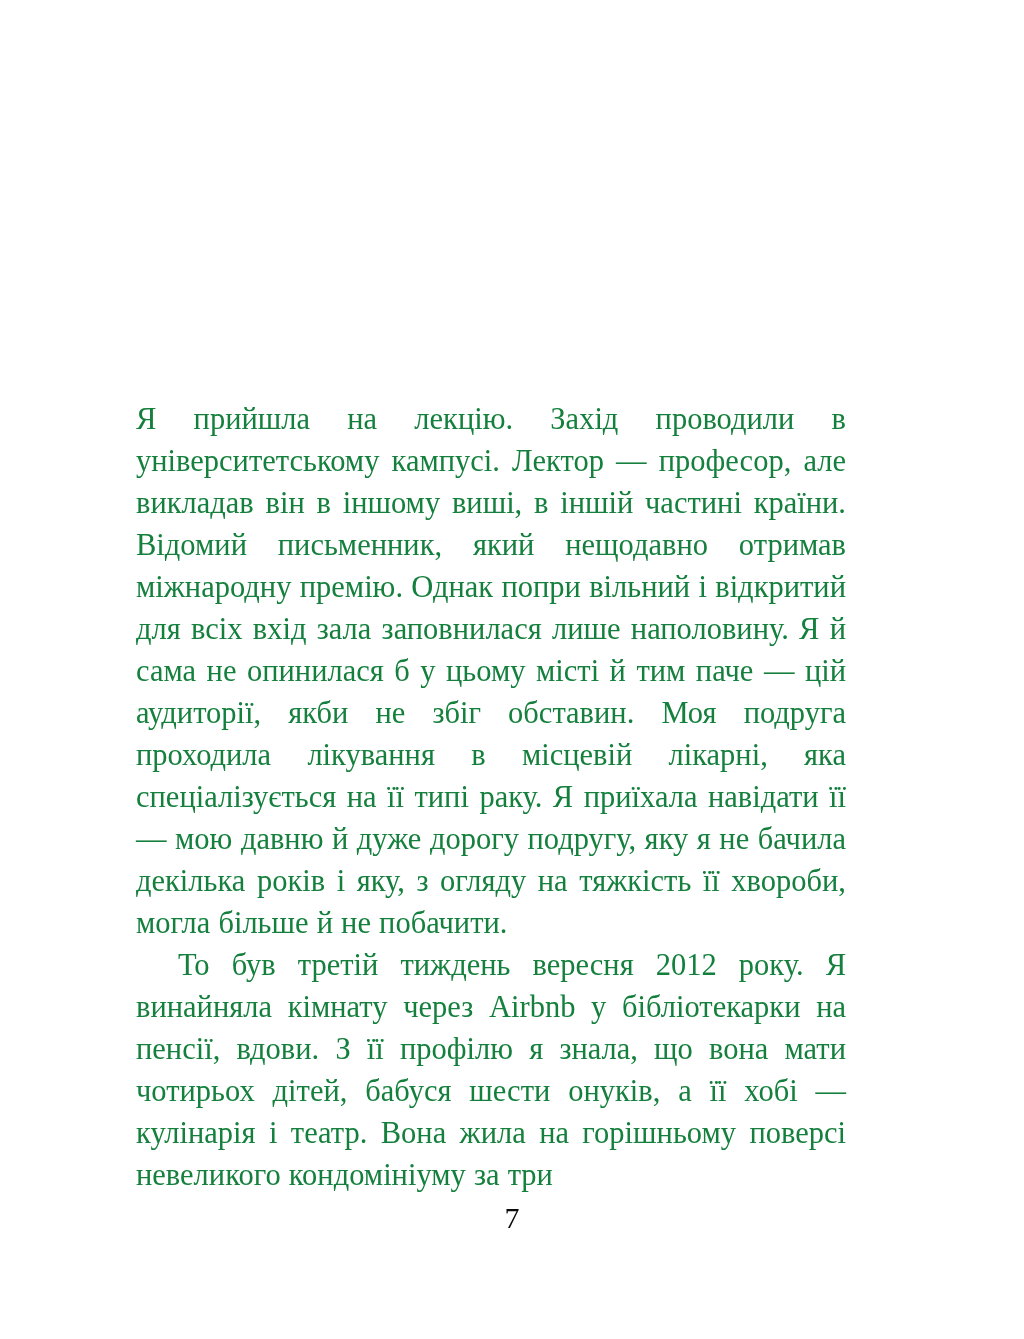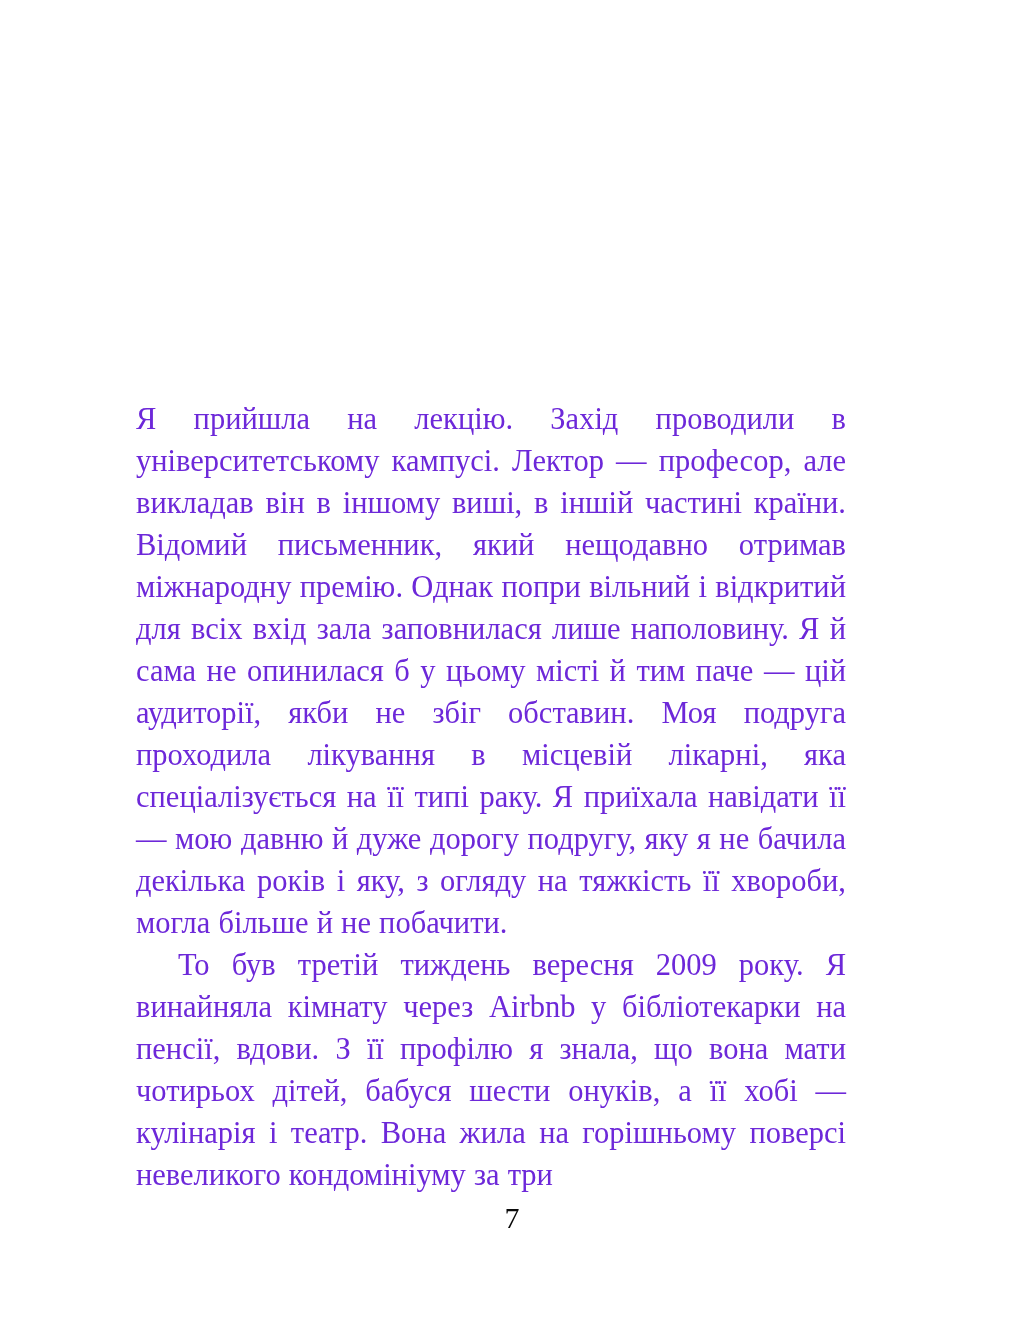--- a/index.html
+++ b/index.html
@@ -24,21 +24,21 @@
     left: 136px;
     top: 398px;
     width: 710px;
   }
   .para {
     margin: 0;
     font-size: 30.5px;
     line-height: 42px;
     text-align: justify;
     text-justify: inter-word;
-    color: #6d28d9;
+    color: #15803d;
     letter-spacing: 0px;
     word-spacing: 0.5px;
     hyphens: manual;
     -webkit-hyphens: manual;
   }
   .para + .para {
     text-indent: 42px;
   }
   .page-number {
     position: absolute;
@@ -52,18 +52,18 @@
     font-family: "Liberation Serif", "DejaVu Serif", serif;
   }
 </style>
 </head>
 <body>
 
 <div class="page">
 
   <div class="text-block">
     <p class="para">Я прийшла на лекцію. Захід проводили в університетському кампусі. Лектор — професор, але викладав він в іншому виші, в іншій частині країни. Відомий письменник, який нещодавно отримав міжнародну премію. Однак попри вільний і відкритий для всіх вхід зала заповнилася лише наполовину. Я й сама не опинилася б у цьому місті й тим паче — цій аудиторії, якби не збіг обставин. Моя подруга проходила лікування в місцевій лікарні, яка спеціалізується на її типі раку. Я приїхала навідати її — мою давню й дуже дорогу подругу, яку я не бачила декілька років і яку, з огляду на тяжкість її хвороби, могла більше й не побачити.</p>
-    <p class="para">То був третій тиждень вересня 2009 року. Я винайняла кімнату через Airbnb у бібліотекарки на пенсії, вдови. З її профілю я знала, що вона мати чотирьох дітей, бабуся шести онуків, а її хобі — кулінарія і театр. Вона жила на горішньому поверсі невеликого кондомініуму за три</p>
+    <p class="para">То був третій тиждень вересня 2012 року. Я винайняла кімнату через Airbnb у бібліотекарки на пенсії, вдови. З її профілю я знала, що вона мати чотирьох дітей, бабуся шести онуків, а її хобі — кулінарія і театр. Вона жила на горішньому поверсі невеликого кондомініуму за три</p>
   </div>
 
   <div class="page-number">7</div>
 
 </div>
 
 </body></html>

